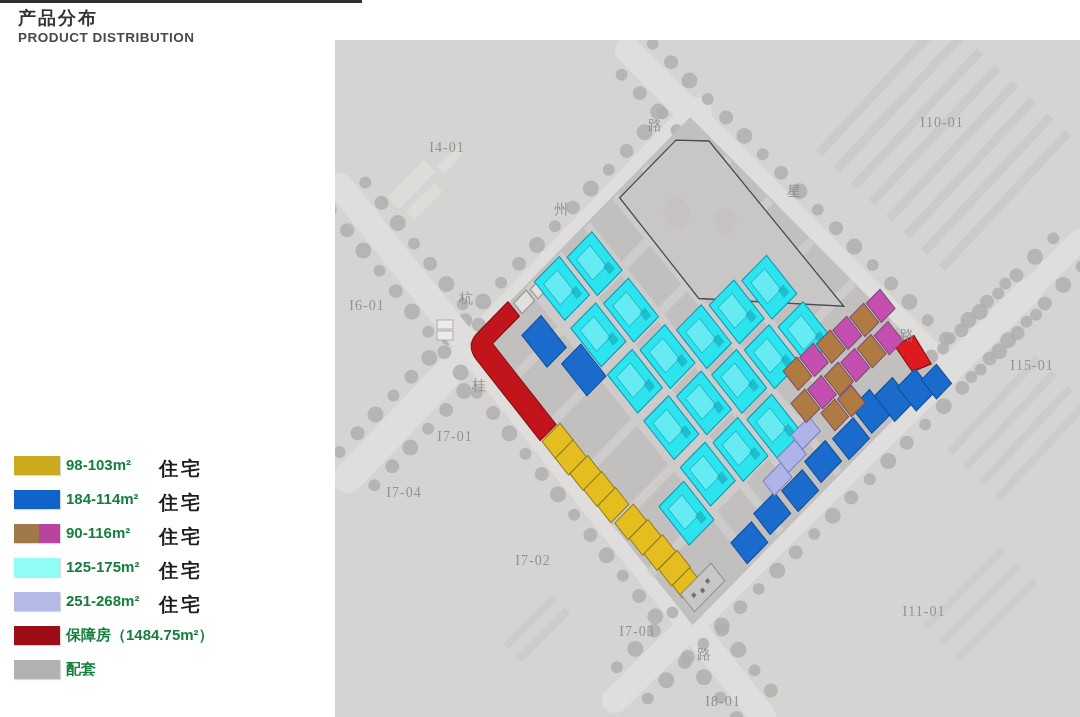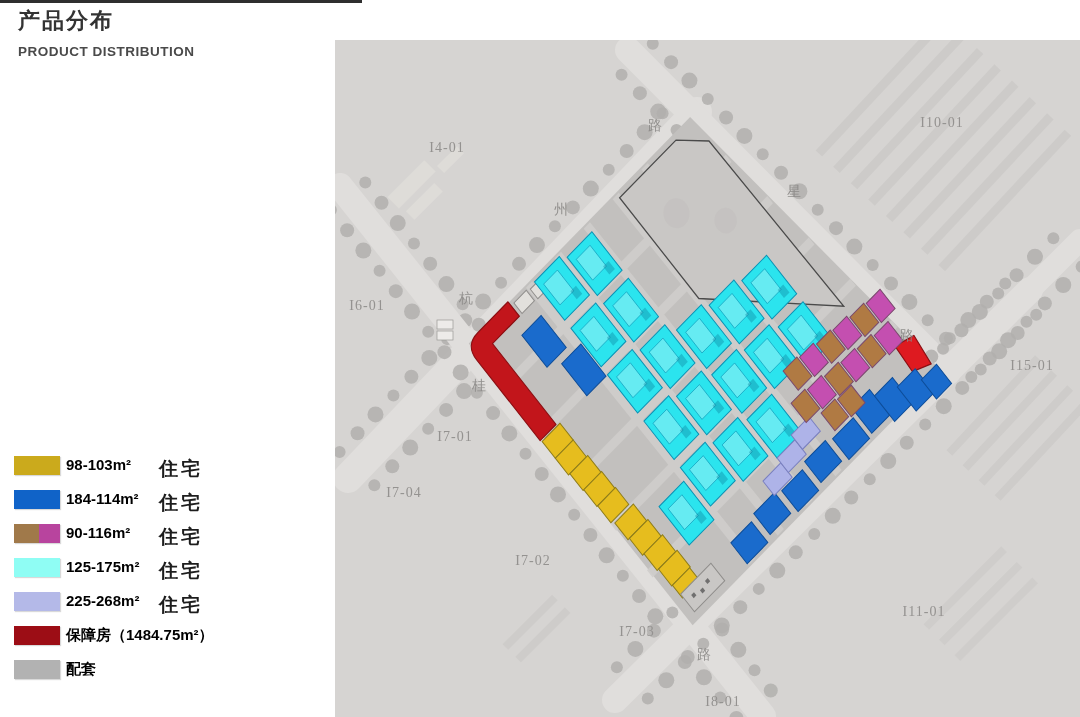--- a/index.html
+++ b/index.html
@@ -1,26 +1,26 @@
 <!DOCTYPE html>
 <html><head>
 <meta charset="utf-8">
 <style>
   html,body{margin:0;padding:0;background:#ffffff;width:1080px;height:717px;overflow:hidden;
     font-family:"Liberation Sans", sans-serif;}
   #stage{position:relative;width:1080px;height:717px;background:#ffffff;}
   #map-svg{position:absolute;left:0;top:0;}
   #top-rule{position:absolute;left:0;top:0;width:362px;height:3px;background:#2f2f2f;}
   #title-block{position:absolute;left:18px;top:8px;z-index:5;}
-  #title-zh{font-size:22px;font-weight:700;color:#333333;letter-spacing:2px;line-height:1.15;}
-  #title-en{font-size:13.5px;font-weight:600;color:#4a4a4a;letter-spacing:0.5px;margin-top:11px;}
+  #title-zh{font-size:18px;font-weight:700;color:#333333;letter-spacing:2px;line-height:1.15;}
+  #title-en{font-size:13.5px;font-weight:600;color:#4a4a4a;letter-spacing:0.5px;margin-top:1px;}
   #legend{position:absolute;left:0;top:452px;width:320px;z-index:5;}
   .legend-row{position:absolute;left:0;height:22px;}
   .legend-swatch{position:absolute;left:14px;top:0;width:46px;height:19px;box-shadow:1px 1px 1px rgba(0,0,0,0.15);}
-  .legend-range{position:absolute;left:66px;top:0;font-size:15px;font-weight:700;color:#000000;white-space:nowrap;text-align:center;}
+  .legend-range{position:absolute;left:66px;top:0;font-size:15px;font-weight:700;color:#15803d;white-space:nowrap;text-align:center;}
   .legend-cat{position:absolute;left:159px;top:0;font-size:19px;font-weight:700;color:#1d1d1d;white-space:nowrap;letter-spacing:3px;}
   #watermark{position:absolute;right:3px;bottom:6px;z-index:6;font-size:27px;font-weight:700;color:#fbfbfb;
     letter-spacing:1px;text-shadow:2px 3px 3px rgba(70,70,70,0.95), -1px -1px 2px rgba(130,130,130,0.4);}
 </style>
 </head>
 <body>
 
 <div id="stage">
   <svg id="map-svg" width="1080" height="717">
       <rect x="335" y="40" width="745" height="677" fill="#d6d4d2"></rect>
@@ -436,21 +436,21 @@
         <span class="legend-range">90-116m²</span>
         <span class="legend-cat">住宅</span>
       </div>
       <div class="legend-row" style="top: 106px;">
         <span class="legend-swatch" style="background: rgb(143, 253, 244);"></span>
         <span class="legend-range">125-175m²</span>
         <span class="legend-cat">住宅</span>
       </div>
       <div class="legend-row" style="top: 140px;">
         <span class="legend-swatch" style="background: rgb(180, 185, 232);"></span>
-        <span class="legend-range">225-268m²</span>
+        <span class="legend-range">251-268m²</span>
         <span class="legend-cat">住宅</span>
       </div>
       <div class="legend-row" style="top: 174px;">
         <span class="legend-swatch" style="background: rgb(156, 13, 21);"></span>
         <span class="legend-range">保障房（1484.75m²）</span>
       </div>
       <div class="legend-row" style="top: 208px;">
         <span class="legend-swatch" style="background: rgb(178, 178, 178);"></span>
         <span class="legend-range">配套</span>
       </div>

